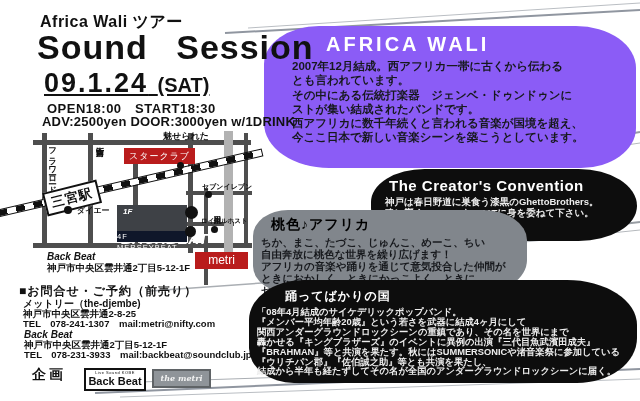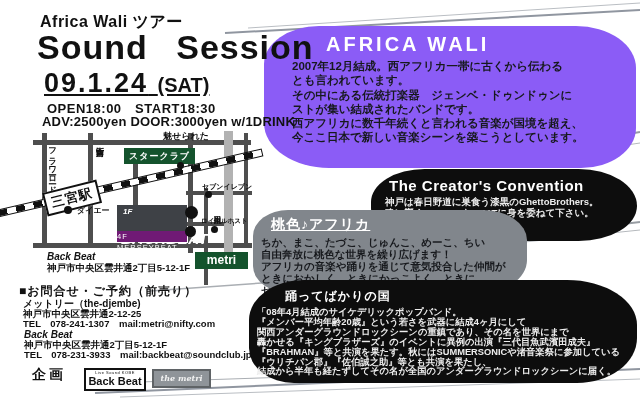--- a/index.html
+++ b/index.html
@@ -20,44 +20,44 @@
   .blob-africa .b-title{margin:7px 0 0 62px;font-size:20px;font-weight:bold;color:#fff;letter-spacing:3px;}
   .blob-africa .b-line{margin-left:28px;font-size:11.5px;line-height:14.3px;font-weight:bold;color:#17191d;}
   .blob-africa .b-body{margin-top:3px;}
   .blob-creator{left:371px;top:169px;width:266px;height:72px;background:#0d0d0d;
       border-radius:55px 60px 60px 55px / 34px 38px 36px 34px;}
   .blob-creator .b-title{margin:8px 0 0 18px;font-size:15px;font-weight:bold;color:#fff;letter-spacing:.5px;}
   .blob-creator .b-line{margin-left:14px;font-size:9.5px;line-height:11px;font-weight:bold;color:#ededed;}
   .blob-creator .b-body{margin-top:2px;}
   .blob-momo{left:253px;top:210px;width:274px;height:84px;background:#81868c;
       border-radius:35px 45px 50px 40px / 26px 30px 34px 28px;}
-  .blob-momo .b-title{margin:6px 0 0 18px;font-size:14px;font-weight:bold;color:#ffffff;letter-spacing:1px;text-decoration:underline;}
+  .blob-momo .b-title{margin:6px 0 0 18px;font-size:14px;font-weight:bold;color:#000000;letter-spacing:1px;}
   .blob-momo .b-line{margin-left:8px;font-size:10.5px;line-height:12px;font-weight:bold;color:#17191d;}
   .blob-momo .b-body{margin-top:2px;}
   .blob-odotte{left:249px;top:280px;width:388px;height:103px;background:#0d0d0d;
       border-radius:55px 70px 60px 45px / 40px 45px 45px 35px;}
   .blob-odotte .b-title{margin:8px 0 0 36px;font-size:12px;font-weight:bold;color:#fff;letter-spacing:1px;}
   .blob-odotte .b-line{margin-left:8px;font-size:9.3px;line-height:9.9px;font-weight:bold;color:#ededed;}
   .blob-odotte .b-body{margin-top:3px;}
   
   .road{background:#4e4e4e;position:absolute;}
   .river{position:absolute;background:#b2b2b2;}
   .railway{position:absolute;left:-6px;top:179px;width:270px;height:6px;
       background:repeating-linear-gradient(90deg,#111 0 9px,#fff 9px 18px);
       border:1px solid #111;transform:rotate(-13deg);}
   .station{position:absolute;left:44px;top:186px;padding:1px 5px;border:2px solid #111;background:#fff;
       font-size:13px;font-weight:bold;letter-spacing:1px;transform:rotate(-14deg);}
   .vtext{writing-mode:vertical-rl;text-orientation:upright;font-weight:bold;}
   .maplabel{position:absolute;font-weight:bold;color:#111;}
-  .graytag{position:absolute;background:#14532d;color:#fff;font-weight:bold;}
+  .graytag{position:absolute;background:#b91c1c;color:#fff;font-weight:normal;}
   .dot{position:absolute;background:#111;border-radius:50%;}
   .venue-box{position:absolute;left:117px;top:205px;width:70px;height:37px;background:#3e4146;color:#fff;}
   .venue-box .f1{position:absolute;left:6px;top:2px;font-size:8px;font-weight:bold;font-style:italic;}
   .venue-box .nm{position:absolute;left:4px;top:10px;font-size:15px;font-weight:bold;font-style:italic;letter-spacing:.5px;margin-top:15px;}
-  .venue-box .sub{position:absolute;left:0;bottom:0;width:100%;height:11px;background:#701a75;
+  .venue-box .sub{position:absolute;left:0;bottom:0;width:100%;height:11px;background:#0f172a;
       font-size:7.5px;line-height:11px;text-align:left;letter-spacing:1px;}
   .metri{left:195px;top:252px;width:53px;height:17px;font-size:12px;line-height:17px;text-align:center;}
   .starclub{left:124px;top:148px;font-size:9px;padding:1.5px 5px;letter-spacing:1px;}
   .pointer{position:absolute;left:166px;top:160px;width:14px;height:2px;background:#111;transform:rotate(22deg);}
   
   .c-head{left:19px;top:283px;font-size:12px;font-weight:bold;letter-spacing:1px;}
   .c-line{font-size:9.5px;font-weight:bold;}
   .bb-name{font-size:10px;font-weight:bold;font-style:italic;}
   .plan{left:32px;top:366px;font-size:14px;font-weight:bold;letter-spacing:3px;}
   .logo-bb{left:84px;top:368px;width:58px;height:19px;border:2px solid #111;background:#fff;text-align:center;}
@@ -180,21 +180,21 @@
     <div class="dot layer3" style="left:211px;top:226px;width:7px;height:7px;"></div>
     <div class="maplabel layer2" style="left:133px;top:233px;font-size:10px;">R 2</div>
     <div class="graytag metri layer3">metri</div>
     <div class="abs bb-name layer2" style="left:47px;top:251px;">Back Beat</div>
     <div class="abs c-line layer2" style="left:47px;top:262px;">神戸市中央区雲井通2丁目5-12-1F</div>
   </div>
 
   <div>
     <div class="abs c-head layer2">■お問合せ・ご予約（前売り）</div>
     <div class="abs c-line layer2" style="left:23px;top:297px;font-size:10px;">メットリー（the-djembe)</div>
-    <div class="abs c-line layer2" style="left:23px;top:308px;">神戸市中央区雲井通2-12-25</div>
+    <div class="abs c-line layer2" style="left:23px;top:308px;">神戸市中央区雲井通2-8-25</div>
     <div class="abs c-line layer2" style="left:23px;top:318px;">TEL　078-241-1307　mail:metri@nifty.com</div>
     <div class="abs bb-name layer2" style="left:24px;top:329px;">Back Beat</div>
     <div class="abs c-line layer2" style="left:24px;top:339px;">神戸市中央区雲井通2丁目5-12-1F</div>
     <div class="abs c-line layer2" style="left:24px;top:349px;">TEL　078-231-3933　mail:backbeat@soundclub.jp</div>
   </div>
 
   <div>
     <div class="abs plan layer2">企画</div>
     <div class="abs logo-bb layer2">
       <div class="tiny">Live Sound KOBE</div>

